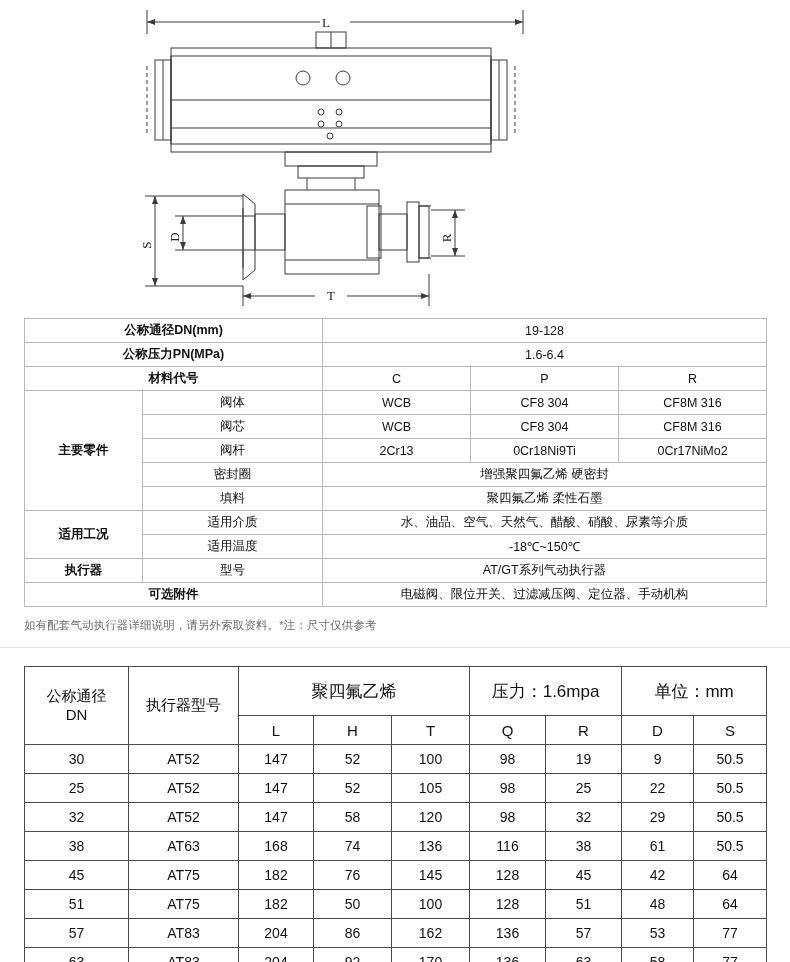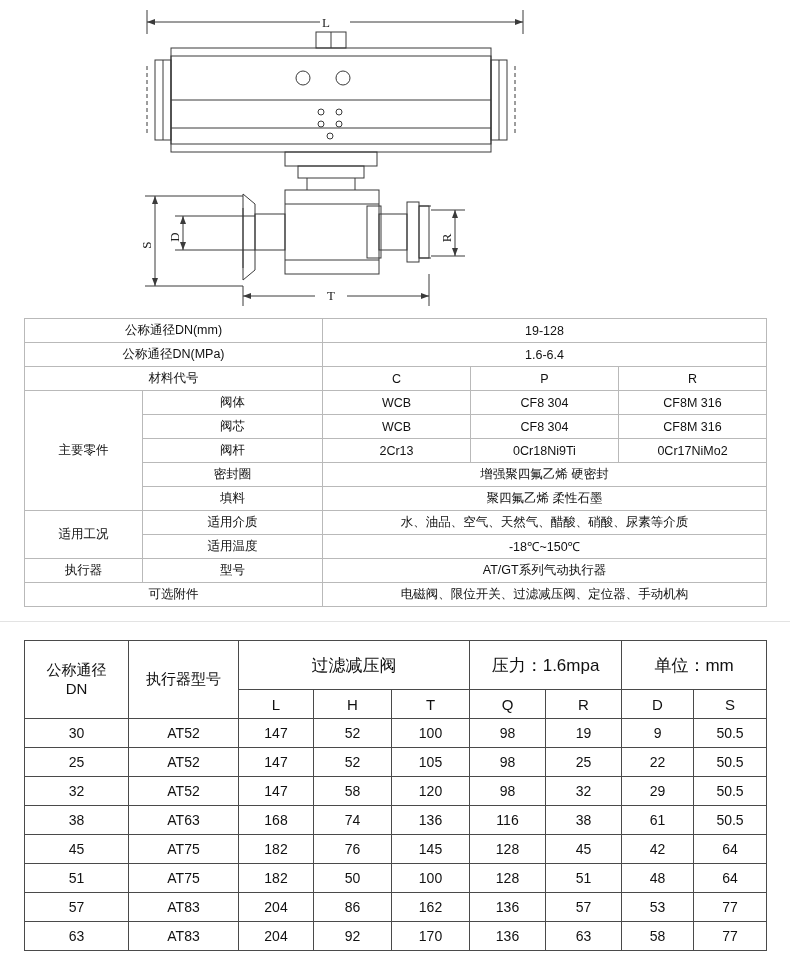--- a/index.html
+++ b/index.html
@@ -46,21 +46,21 @@
   table.spec td {
     border: 1px solid #b9b9b9;
     height: 21px;
     padding: 1px 4px;
     text-align: center;
     vertical-align: middle;
     color: #111;
   }
   td.lbl {
     background: #ffffff;
-    font-weight: normal;
+    font-weight: bold;
   }
 
   
   .note {
     padding: 11px 24px 0 24px;
     font-size: 11.5px;
     color: #6d6d6d;
     letter-spacing: 0.1px;
   }
 
@@ -207,21 +207,21 @@
         <col style="width:148px">
         <col style="width:148px">
         <col style="width:148px">
       </colgroup>
       <tbody>
         <tr>
           <td class="lbl" colspan="2">公称通径DN(mm)</td>
           <td colspan="3">19-128</td>
         </tr>
         <tr>
-          <td class="lbl" colspan="2">公称通径DN(MPa)</td>
+          <td class="lbl" colspan="2">公称压力PN(MPa)</td>
           <td colspan="3">1.6-6.4</td>
         </tr>
         <tr>
           <td class="lbl" colspan="2">材料代号</td>
           <td>C</td>
           <td>P</td>
           <td>R</td>
         </tr>
         <tr>
           <td class="lbl" rowspan="5">主要零件</td>
@@ -265,20 +265,21 @@
           <td colspan="3">AT/GT系列气动执行器</td>
         </tr>
         <tr>
           <td class="lbl" colspan="2">可选附件</td>
           <td colspan="3">电磁阀、限位开关、过滤减压阀、定位器、手动机构</td>
         </tr>
       </tbody>
     </table>
   </div>
 
+  <div class="note">如有配套气动执行器详细说明，请另外索取资料。*注：尺寸仅供参考</div>
   <div class="divider"></div>
 
   <div class="dim-wrap">
     <table class="dim">
       <colgroup>
         <col style="width:104px">
         <col style="width:110px">
         <col style="width:75px">
         <col style="width:78px">
         <col style="width:78px">
@@ -287,21 +288,21 @@
         <col style="width:72px">
         <col style="width:73px">
       </colgroup>
       <tbody>
         <tr>
           <td class="head head-dn" rowspan="2">
             <span>公称通径</span><br>
             <span>DN</span>
           </td>
           <td class="head head-dn" rowspan="2">执行器型号</td>
-          <td class="head" colspan="3">过滤减压阀</td>
+          <td class="head" colspan="3">聚四氟乙烯</td>
           <td class="head" colspan="2">压力：1.6mpa</td>
           <td class="head" colspan="2">单位：mm</td>
         </tr>
         <tr>
           <td class="sub">L</td>
           <td class="sub">H</td>
           <td class="sub">T</td>
           <td class="sub">Q</td>
           <td class="sub">R</td>
           <td class="sub">D</td>

